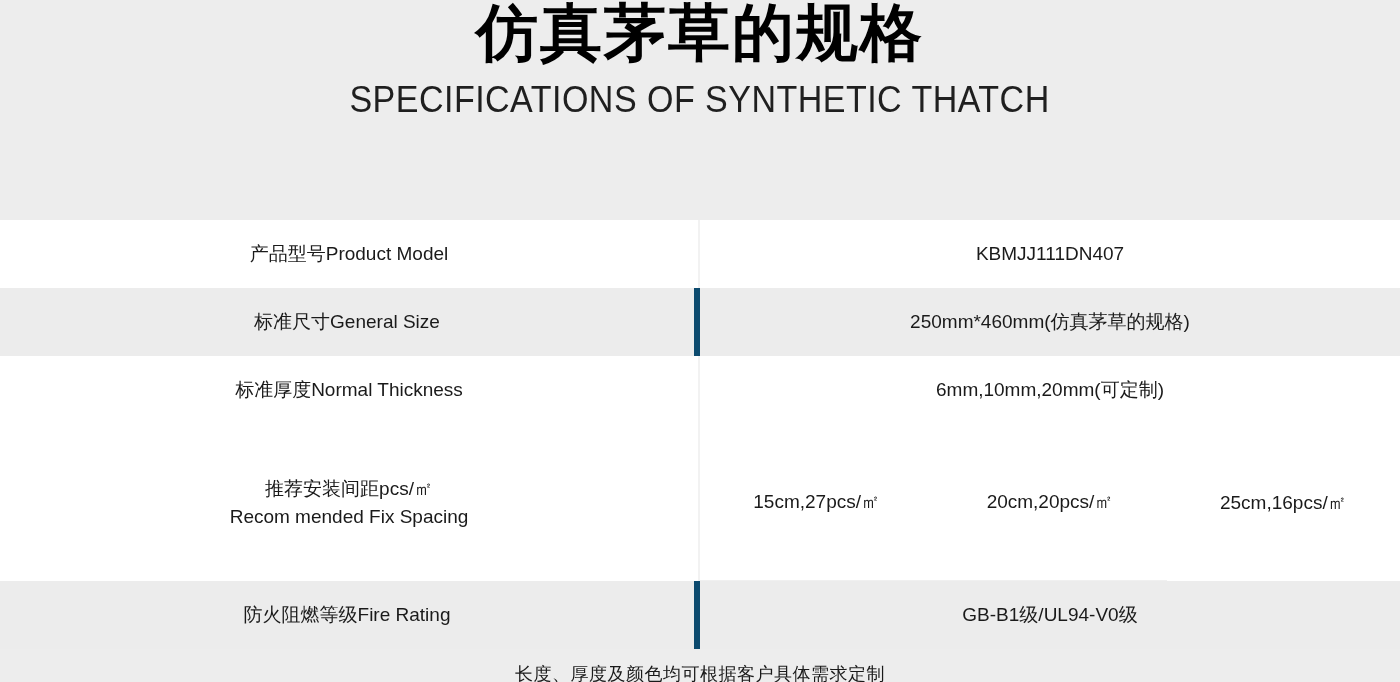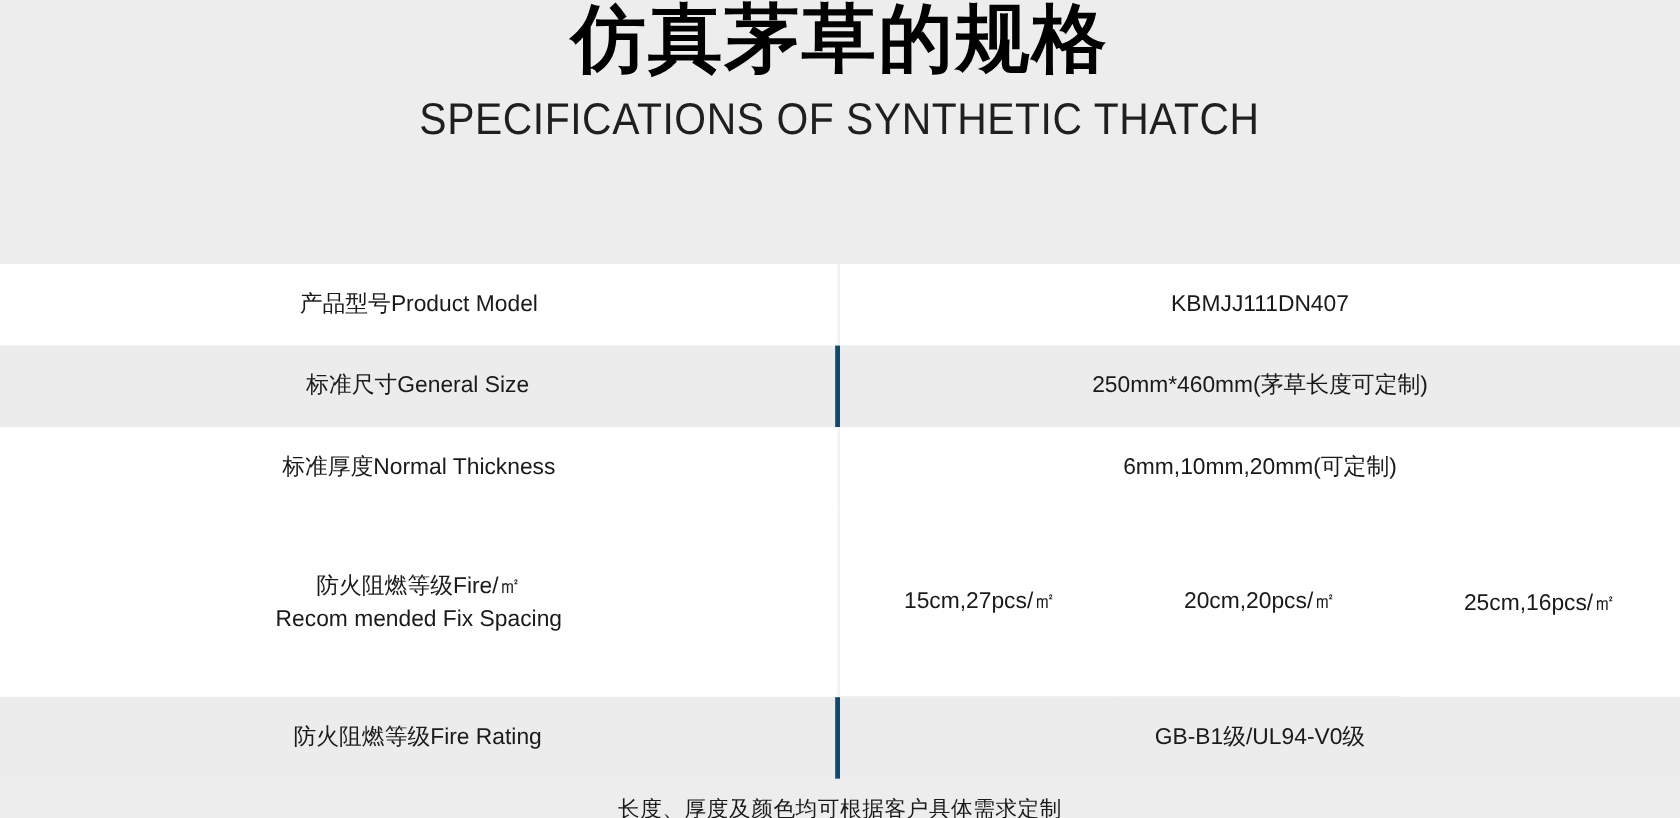--- a/index.html
+++ b/index.html
@@ -79,21 +79,21 @@
     display: flex;
     align-items: center;
     justify-content: center;
     box-sizing: border-box;
     padding: 6px 10px;
   }
   .cell-label { border-right: 2px solid #f7f7f7; }
   .cell-value { }
 
   .row-white .cell-label { border-right: 2px solid #f2f2f2; }
-  .row-gray  .cell-label { border-right: 4px solid #0c4a6e; }
+  .row-gray  .cell-label { border-right: 6px solid #0c4a6e; }
 
   
   .spacing-label-cell {
     height: 157px;
     display: flex;
     flex-direction: column;
     align-items: center;
     justify-content: center;
     border-right: 2px solid #f2f2f2;
     box-sizing: border-box;
@@ -148,38 +148,38 @@
         <td class="col-value">
           <div class="cell cell-value">KBMJJ111DN407</div>
         </td>
       </tr>
 
       <tr class="row-gray">
         <td class="col-label">
           <div class="cell cell-label">标准尺寸General Size</div>
         </td>
         <td class="col-value">
-          <div class="cell cell-value">250mm*460mm(茅草长度可定制)</div>
+          <div class="cell cell-value">250mm*460mm(仿真茅草的规格)</div>
         </td>
       </tr>
 
       <tr class="row-white">
         <td class="col-label">
           <div class="cell cell-label">标准厚度Normal Thickness</div>
         </td>
         <td class="col-value">
           <div class="cell cell-value">6mm,10mm,20mm(可定制)</div>
         </td>
       </tr>
 
 
       <tr class="row-white">
         <td class="col-label">
           <div class="spacing-label-cell">
-            <span class="lbl-line">防火阻燃等级Fire/㎡</span>
+            <span class="lbl-line">推荐安装间距pcs/㎡</span>
             <span class="lbl-line">Recom mended Fix Spacing</span>
           </div>
         </td>
         <td class="col-value">
           <div class="spacing-values">
             <div class="spacing-item">15cm,27pcs/㎡</div>
             <div class="spacing-item">20cm,20pcs/㎡</div>
             <div class="spacing-item">25cm,16pcs/㎡</div>
           </div>
         </td>

